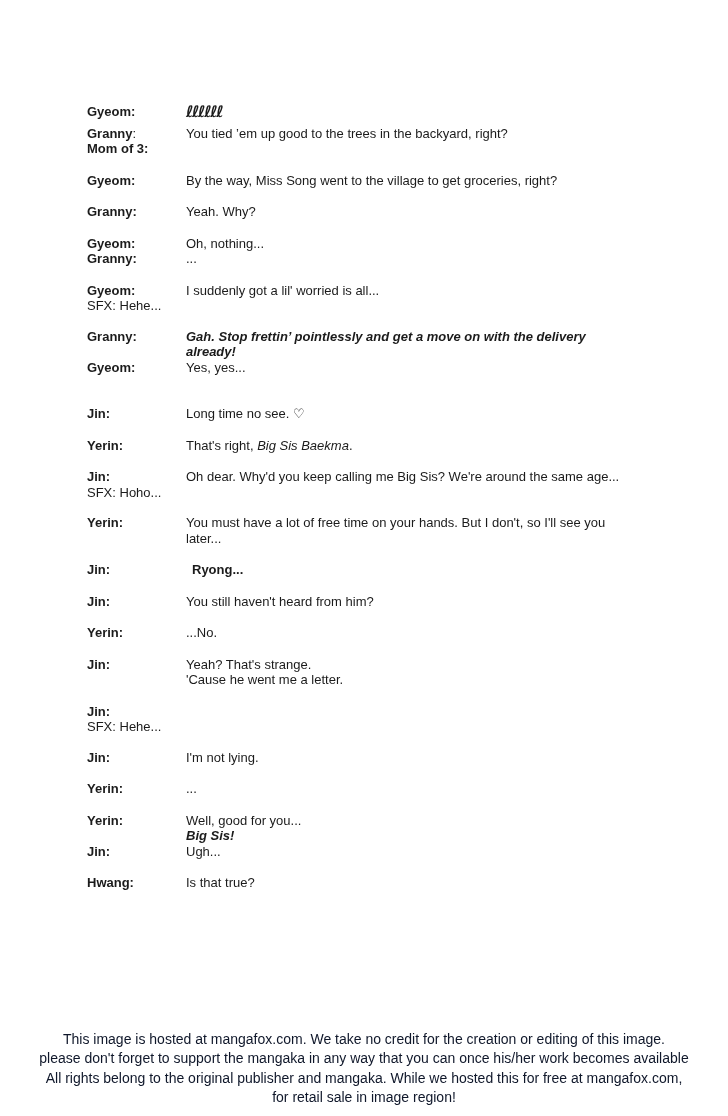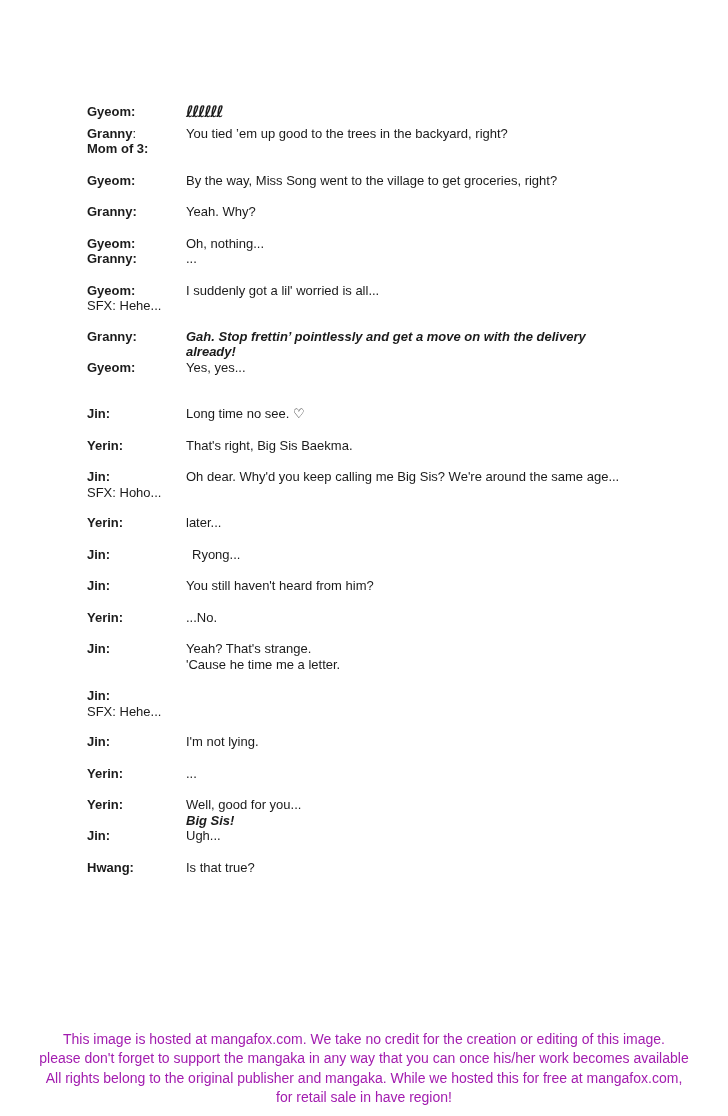--- a/index.html
+++ b/index.html
@@ -24,38 +24,38 @@
   .speaker{
     flex:0 0 99px;
     width:99px;
     font-weight:bold;
     white-space:nowrap;
   }
   .speaker.sfx{font-weight:normal;}
   .colon-regular{font-weight:normal;}
   .text{max-width:480px;}
   .line{white-space:nowrap;}
-  .seg-italic{}
-  .seg-bold{font-weight:normal;padding-left:6px;}
+  .seg-italic{font-style:italic;}
+  .seg-bold{font-weight:bold;padding-left:6px;}
   .seg-bold-italic{font-weight:bold;font-style:italic;}
   .seg-script{
     font-family:"DejaVu Sans",sans-serif;
     font-weight:bold;
     font-style:italic;
     letter-spacing:-1.5px;
     font-size:16px;
   }
   #footer{
     position:absolute;
     left:0;right:0;
     top:1030px;
     text-align:center;
     font-size:14px;
     line-height:19.4px;
-    color:#a21caf;
+    color:#0f172a;
   }
 </style>
 </head>
 <body>
 
 <main>
   <section id="transcript">
       <div class="group" style="margin-top: 0px;">
         <div class="row">
           <span class="speaker">Gyeom:</span>
@@ -157,20 +157,21 @@
         </div>
         <div class="row">
           <span class="speaker sfx">SFX: Hoho...</span>
           <div class="text"></div>
         </div>
       </div>
       <div class="group" style="margin-top: 15px;">
         <div class="row">
           <span class="speaker">Yerin:</span>
           <div class="text">
+            <div class="line"><span>You must have a lot of free time on your hands. But I don't, so I'll see you</span></div>
             <div class="line"><span>later...</span></div>
           </div>
         </div>
       </div>
       <div class="group" style="margin-top: 16px;">
         <div class="row">
           <span class="speaker">Jin:</span>
           <div class="text">
             <div class="line"><span class="seg-bold">Ryong...</span></div>
           </div>
@@ -190,21 +191,21 @@
           <div class="text">
             <div class="line"><span>...No.</span></div>
           </div>
         </div>
       </div>
       <div class="group" style="margin-top: 16px;">
         <div class="row">
           <span class="speaker">Jin:</span>
           <div class="text">
             <div class="line"><span>Yeah? That's strange.</span></div>
-            <div class="line"><span>'Cause he time me a letter.</span></div>
+            <div class="line"><span>'Cause he went me a letter.</span></div>
           </div>
         </div>
       </div>
       <div class="group" style="margin-top: 16px;">
         <div class="row">
           <span class="speaker">Jin:</span>
         </div>
         <div class="row">
           <span class="speaker sfx">SFX: Hehe...</span>
           <div class="text"></div>
@@ -247,15 +248,15 @@
           <div class="text">
             <div class="line"><span>Is that true?</span></div>
           </div>
         </div>
       </div>
     </section>
   <footer id="footer">
       <div class="footer-line">This image is hosted at mangafox.com. We take no credit for the creation or editing of this image.</div>
       <div class="footer-line">please don't forget to support the mangaka in any way that you can once his/her work becomes available</div>
       <div class="footer-line">All rights belong to the original publisher and mangaka. While we hosted this for free at mangafox.com,</div>
-      <div class="footer-line">for retail sale in have region!</div>
+      <div class="footer-line">for retail sale in image region!</div>
     </footer>
 </main>
 
 </body></html>

